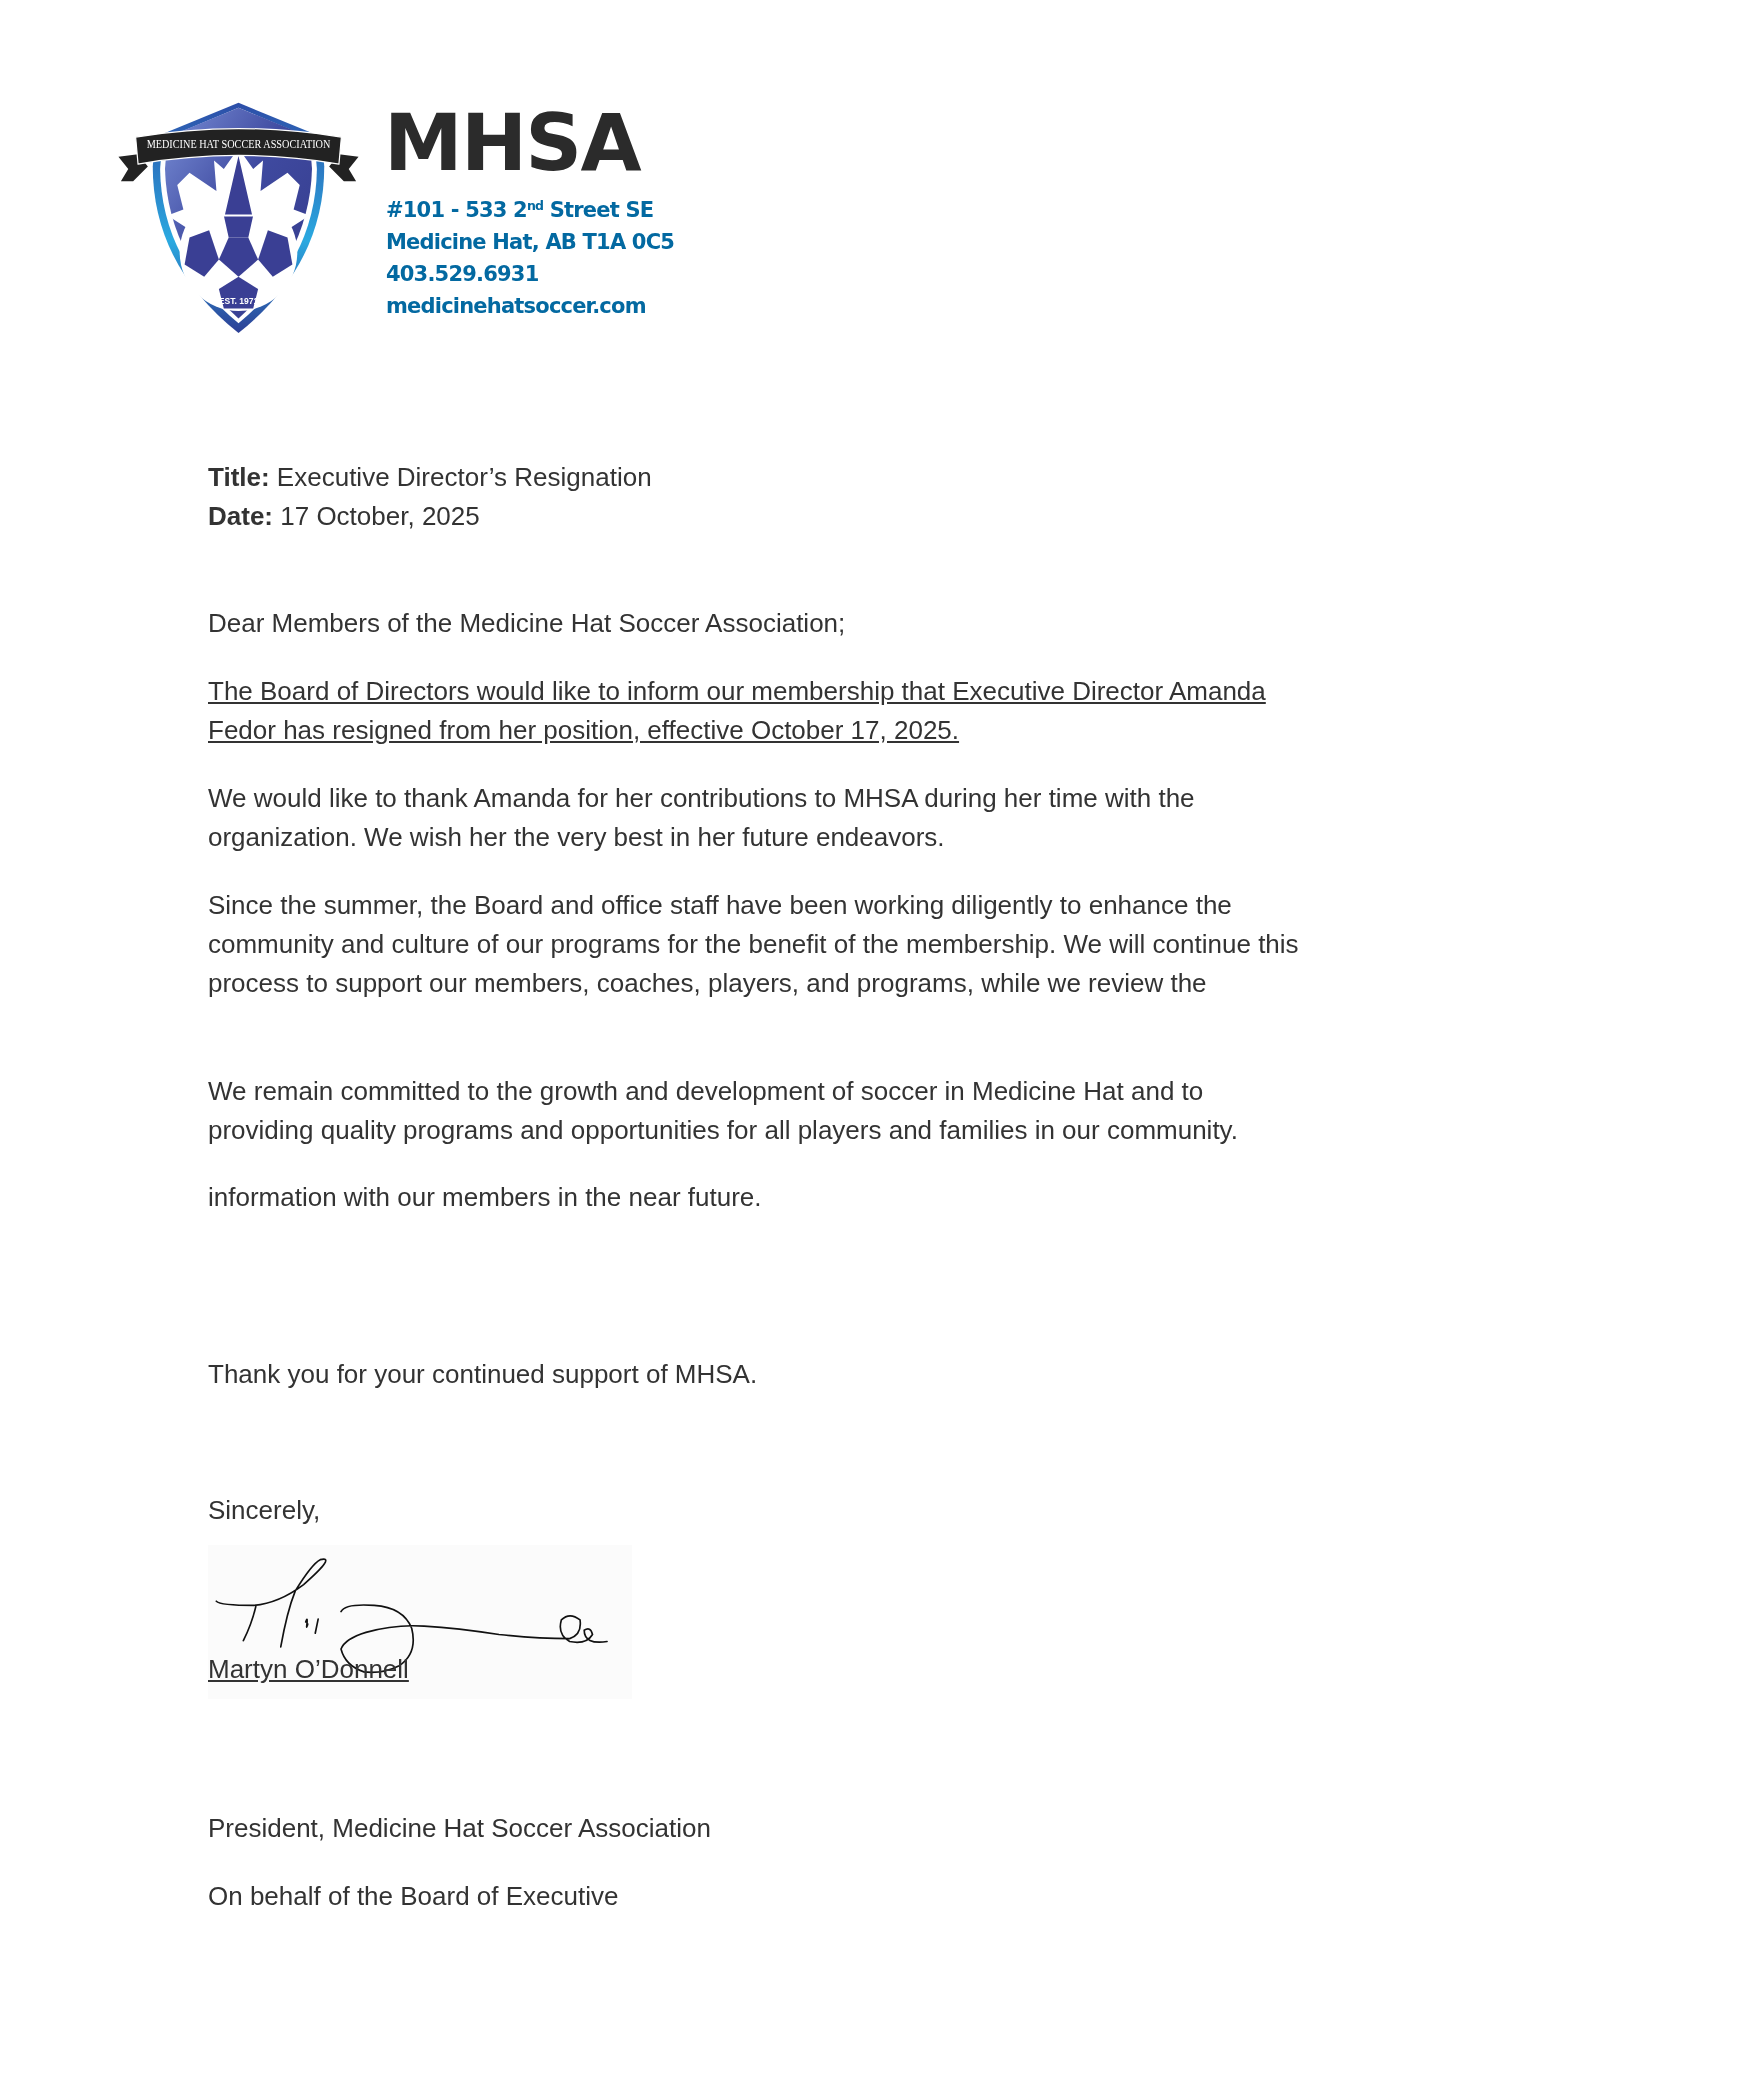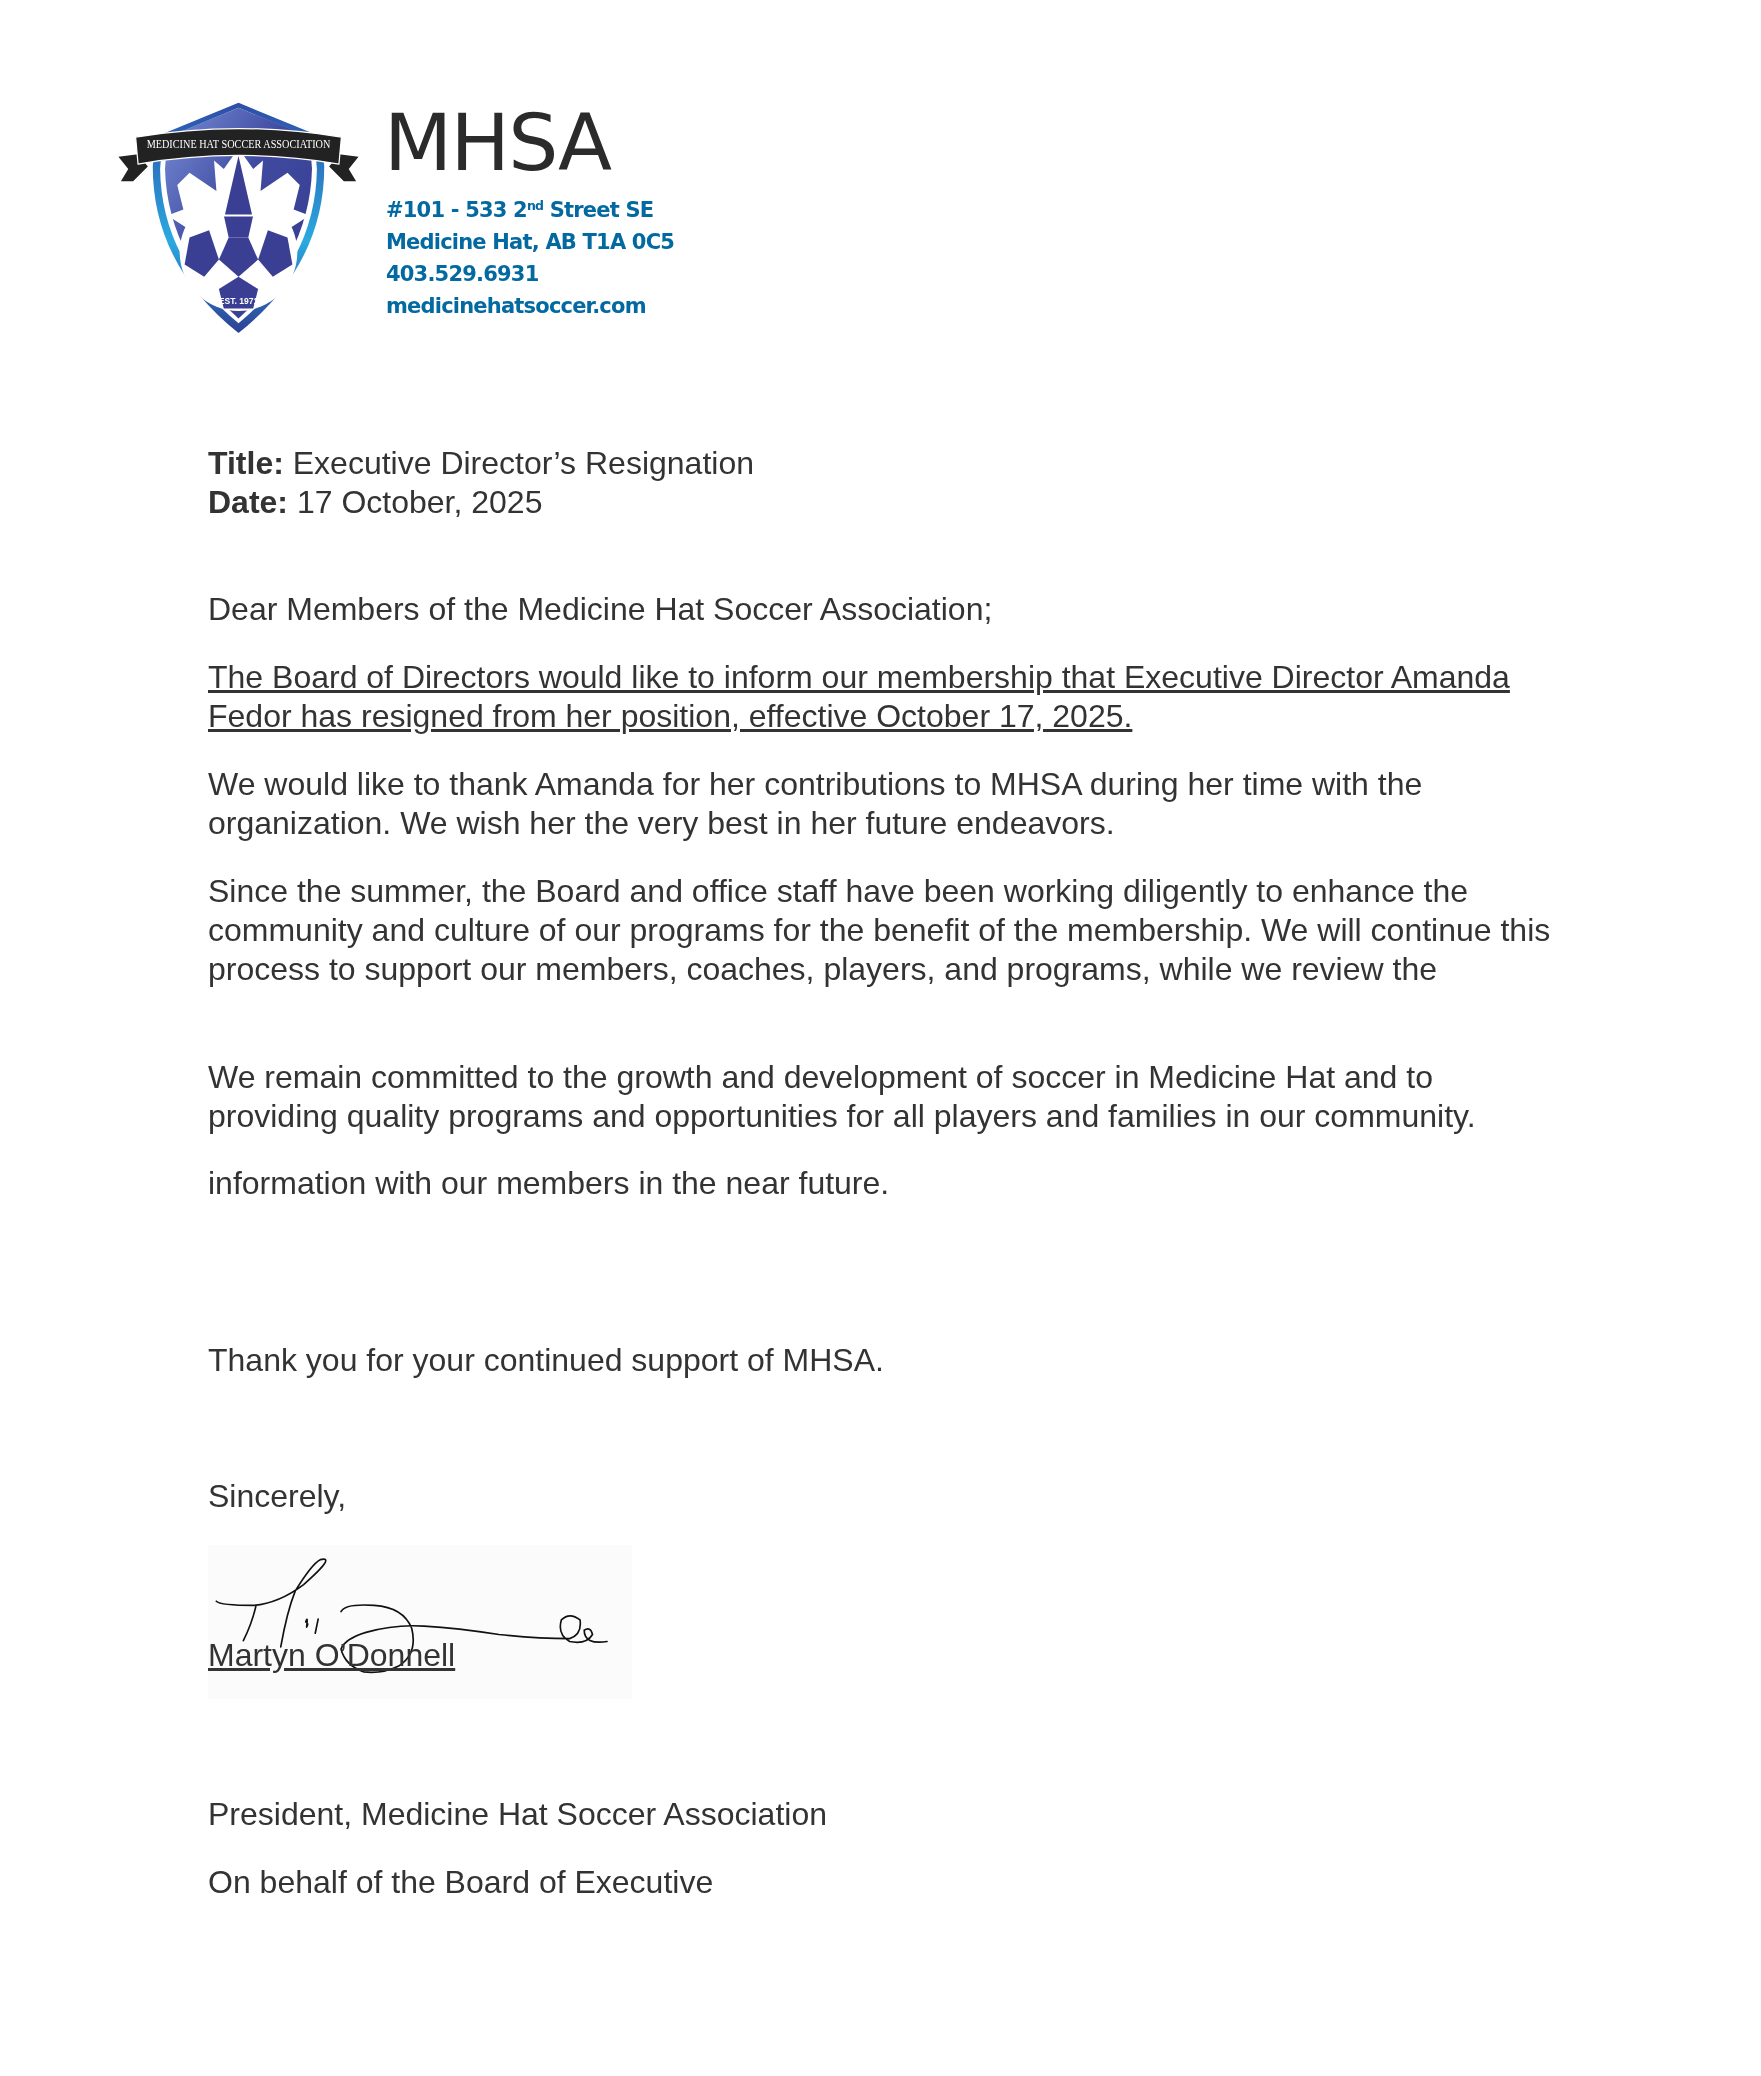--- a/index.html
+++ b/index.html
@@ -1,25 +1,25 @@
 <!DOCTYPE html>
 <html style="font-size:6.6px"><head>
 <meta charset="utf-8">
 <style>
   html, body { margin:0; padding:0; background:#ffffff; }
   body { width:1762px; height:2275px; position:relative; overflow:hidden; color:#333333;
          font-family:"Liberation Sans", sans-serif; }
   .abs { position:absolute; }
   #logo { left:116px; top:93px; width:245px; height:245px; }
-  #org-abbr { left:384px; top:104px; font-size:79px; font-weight:normal; color:#2b2b2b; letter-spacing:-1.7px;
+  #org-abbr { left:384px; top:104px; font-size:79px; font-weight:bold; color:#2b2b2b; letter-spacing:-1.7px;
               font-family:"DejaVu Sans", sans-serif; line-height:1; }
   .contact { left:386px; font-size:21px; font-weight:bold; color:#0369a1; letter-spacing:-0.8px;
              font-family:"DejaVu Sans", sans-serif; line-height:1; white-space:nowrap; }
   .contact sup { font-size:12.5px; vertical-align:7.5px; line-height:0; }
-  .txt { left:208px; font-size:32px; line-height:39px; color:#333333; white-space:nowrap; }
+  .txt { left:208px; font-size:26px; line-height:39px; color:#333333; white-space:nowrap;margin-top:14px; }
   .txt b { font-weight:bold; }
   #signature { left:208px; top:1545px; width:424px; height:154px; background:#fbfbfb; }
 </style>
 </head>
 <body>
 
 <svg id="logo" class="abs" viewBox="0 0 200 200">
   <defs>
     <linearGradient id="shieldGrad" x1="0" y1="0" x2="1" y2="1">
       <stop offset="0" stop-color="#7a90d8"></stop>

